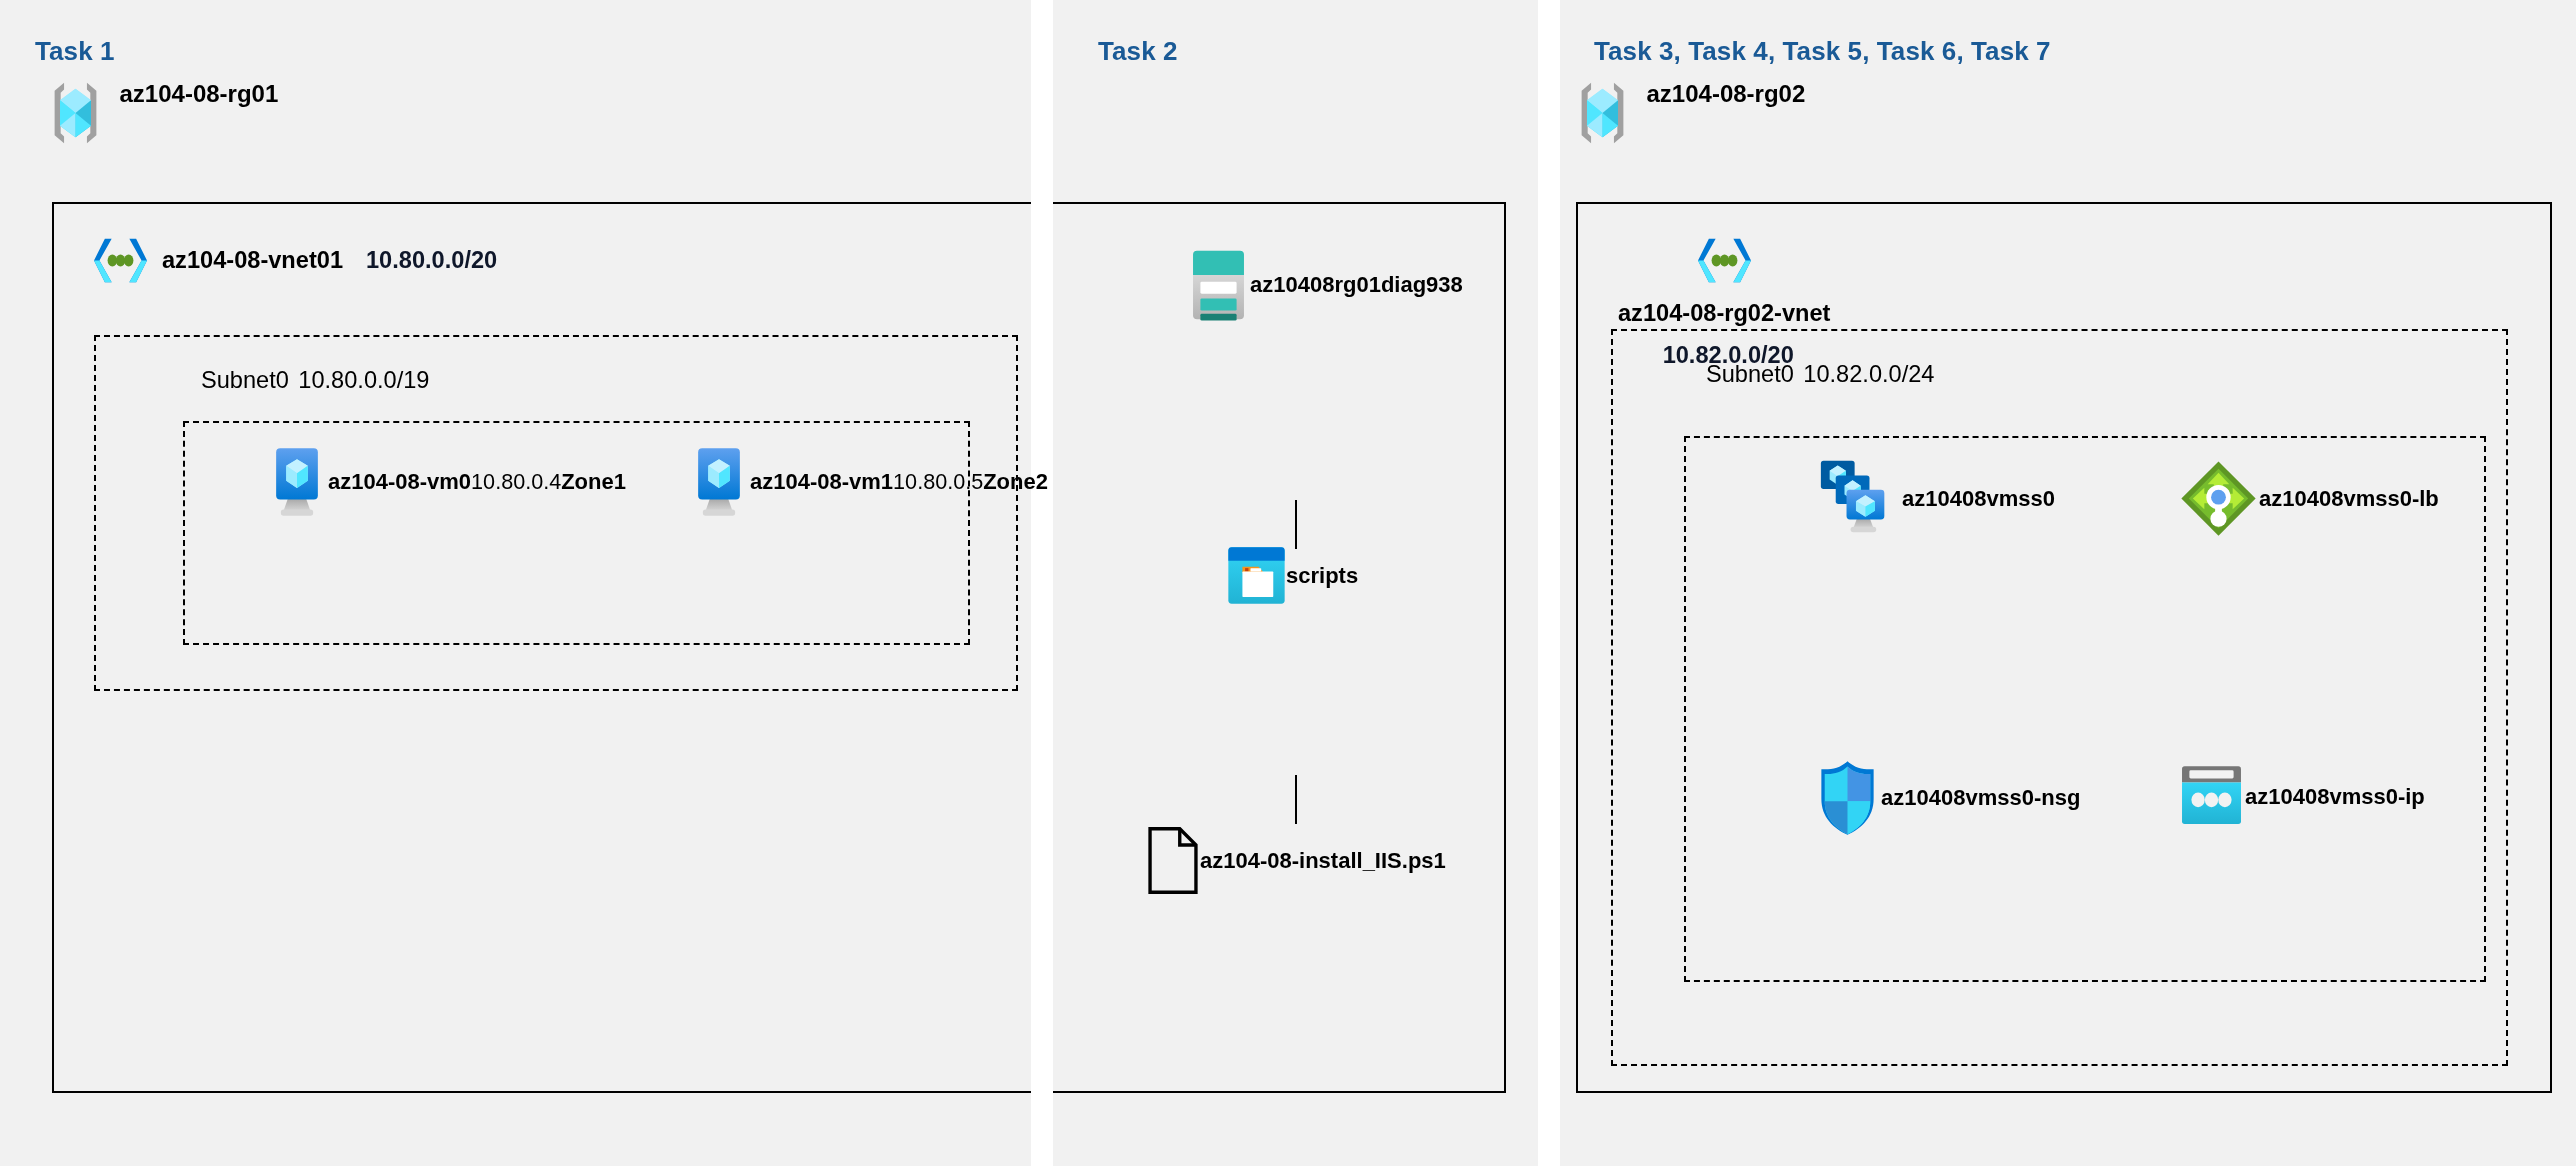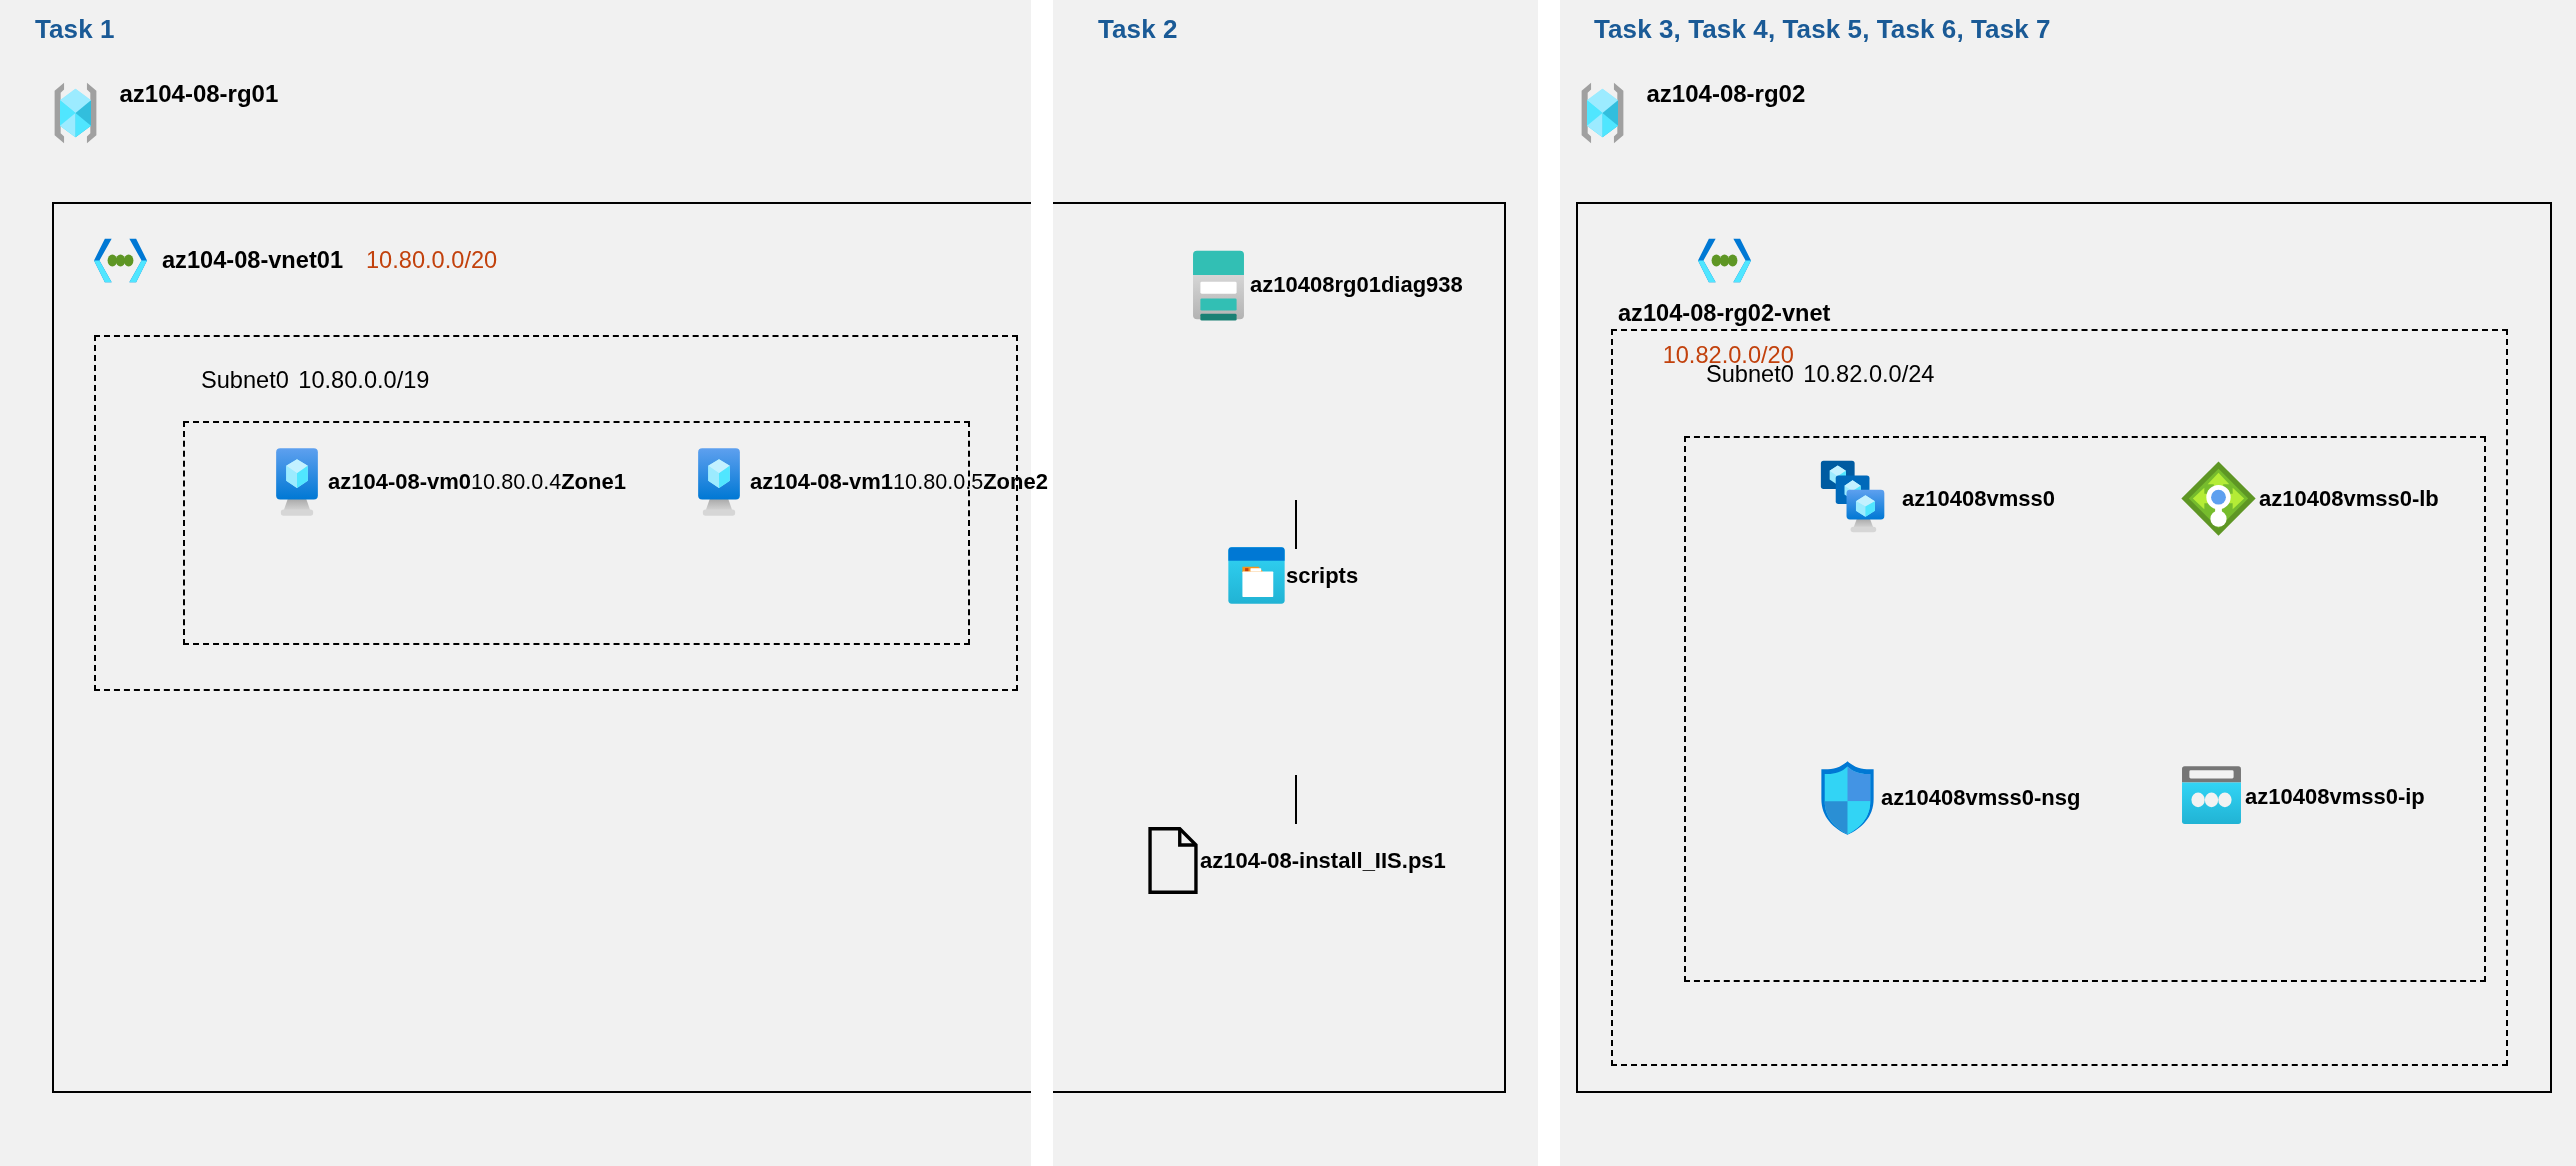--- a/index.html
+++ b/index.html
@@ -17,20 +17,21 @@
   #panel-task2 { left: 1053px; top: 0px; width: 485px;  height: 1166px; }
   #panel-task3 { left: 1559px; top: 0px; width: 1017px; height: 1166px; }
 
   .task-heading {
     position: absolute;
     color: #1a5a96;
     font-weight: bold;
     font-size: 26px;
     letter-spacing: 0.1px;
     white-space: nowrap;
+    margin-top: 22px;
   }
   #heading-task1 { left: 35px;   top: 13.5px; }
   #heading-task2 { left: 1098px; top: 13.5px; }
   #heading-task3 { left: 1594px; top: 13.5px; }
 
   
   .rg-row { position: absolute; display: flex; align-items: flex-start; gap: 17.5px; }
   #rg-row-01 { left: 49px;   top: 80px; }
   #rg-row-02 { left: 1576px; top: 80px; }
   .rg-label { font-size: 24px; font-weight: bold; color: #000; white-space: nowrap; }
@@ -46,21 +47,21 @@
 
   
   .seam { position: absolute; background: #ffffff; top: 0; width: 21.6px; height: 1166px; }
   #seam-1 { left: 1031px; }
   #seam-2 { left: 1538px; }
 
   .vnet-header { position: absolute; display: flex; align-items: center; gap: 15px; }
   #vnet-header-01 { left: 94px;  top: 236px; }
   #vnet-header-02 { left: 1618px; top: 236px; flex-direction: column; }
   .vnet-name { font-size: 23.6px; font-weight: bold; color: #000; white-space: nowrap; }
-  .vnet-cidr { font-size: 23.6px; font-weight: normal; color: #c2410c; white-space: nowrap; margin-left: 8px; }
+  .vnet-cidr { font-size: 23.6px; font-weight: bold; color: #0f172a; white-space: nowrap; margin-left: 8px; }
 
   
   .subnet-box {
     position: absolute;
     border: 2.7px dashed #000;
     background: transparent;
   }
   #subnet-box-01 { left: 94px;  top: 335px; width: 924px; height: 356px; }
   #subnet-box-02 { left: 1611px; top: 329px; width: 897px; height: 737px; }
 

